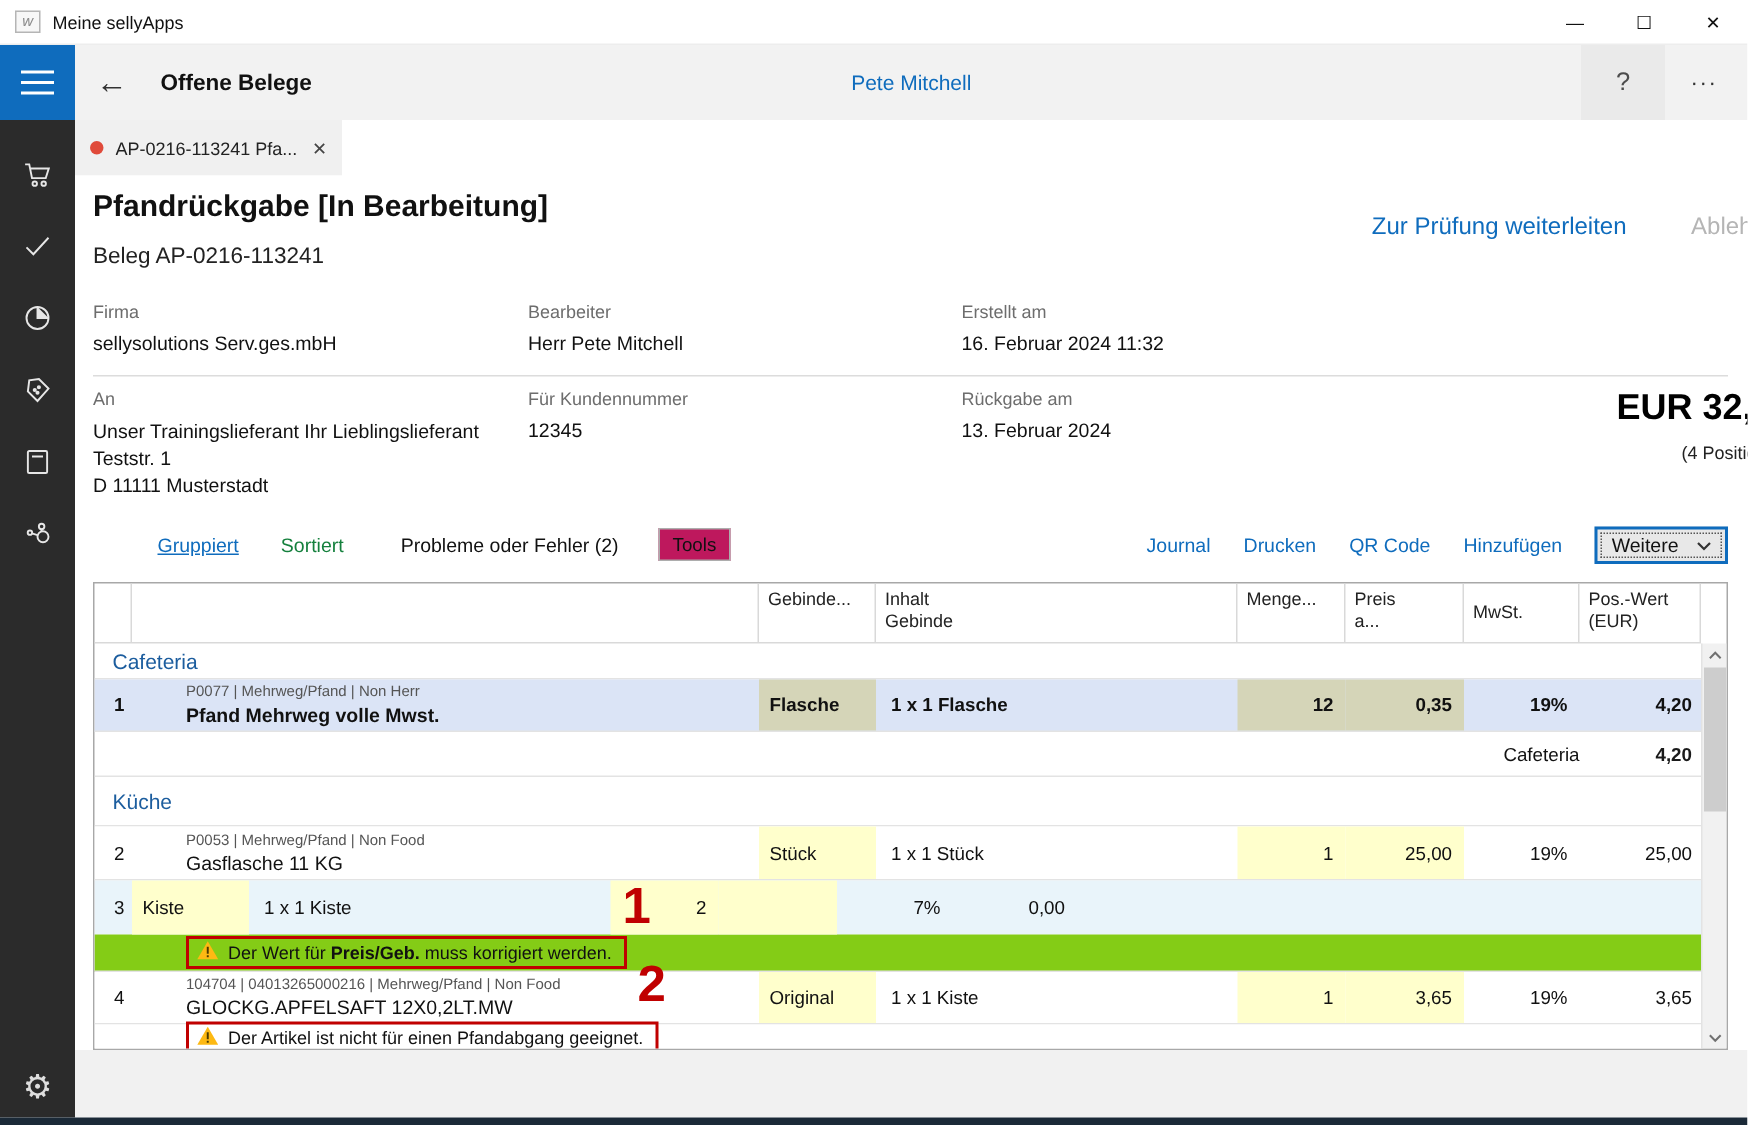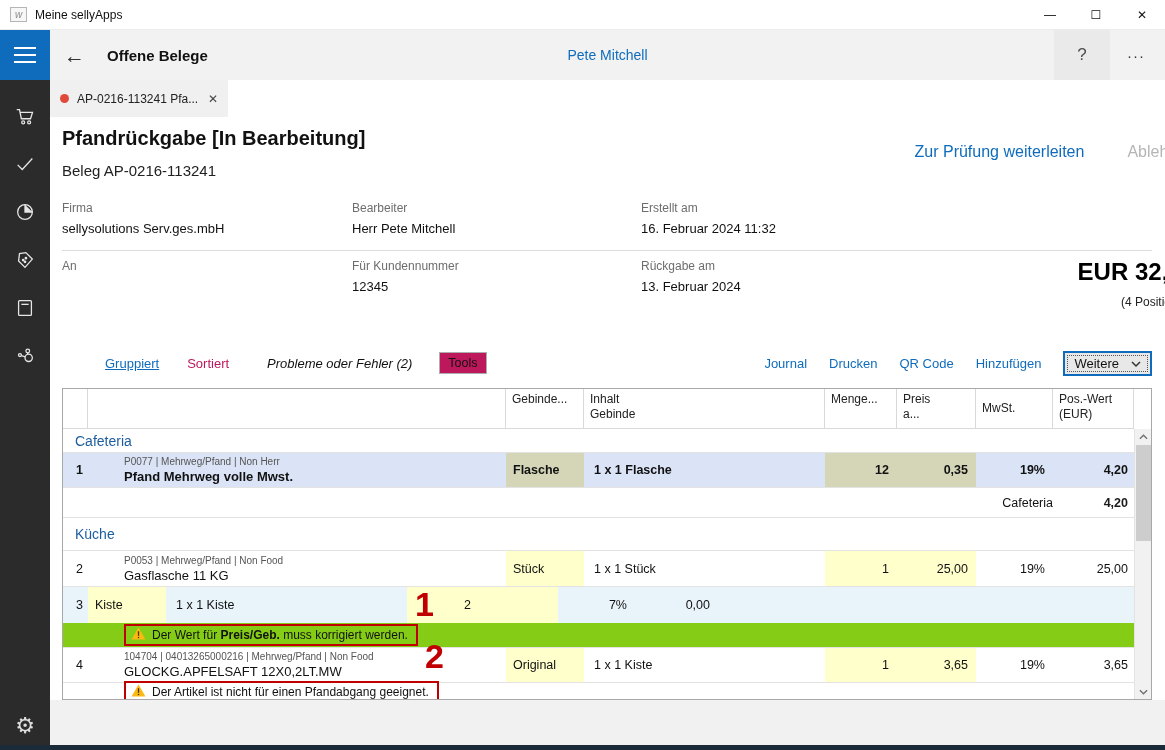--- a/index.html
+++ b/index.html
@@ -63,22 +63,22 @@
   .total-pos { position:absolute; right:13px; top:178px; font-size:12px; color:#222; }
   
   .toolbar { position:absolute; left:12px; top:232px; width:1090px; height:28px; display:flex; align-items:center; }
   .searchbox { width:248px; height:24px; border:1px solid #8a8a8a; background:#fff;
     display:flex; align-items:center; padding:0 6px; }
   .searchbox input { flex:1; border:none; outline:none; font-size:12px; font-family:"Liberation Sans",sans-serif; }
   .searchbox input::placeholder { font-style:italic; color:#767676; }
   .search-glyph svg { stroke:#444; fill:none; stroke-width:1.5; }
   .tb-link { font-size:13px; white-space:nowrap; }
   .lnk-grouped { margin-left:43px; color:#0f6cbd; text-decoration:underline; }
-  .lnk-sorted { margin-left:28px; color:#be185d; }
-  .lnk-problems { margin-left:38px; color:#111;font-style:italic; }
+  .lnk-sorted { margin-left:28px; color:#15803d; }
+  .lnk-problems { margin-left:38px; color:#111; }
   .btn-tools { margin-left:27px; background:#be185d; border:1px solid #adadad; font-size:12.5px;
     padding:3px 8px; color:#111; }
   .tb-right { margin-left:auto; display:flex; align-items:center; gap:22px; }
   .tb-right .blue { color:#0f6cbd; font-size:13px; white-space:nowrap; }
   .btn-more { display:flex; align-items:center; gap:12px; background:#e8e8e8;
     border:2px solid #0f6cbd; outline:1px dotted #555; outline-offset:-5px;
     padding:3px 9px; font-size:13px; color:#111; }
   .chev svg { stroke:#333; fill:none; stroke-width:1.5; }
   
   .table { position:absolute; left:12px; top:271px; width:1090px; height:312px;
@@ -233,20 +233,23 @@
   <span class="f-label" style="left:12px; top:84px;">Firma</span>
   <span class="f-value" style="left:12px; top:104px;">sellysolutions Serv.ges.mbH</span>
   <span class="f-label" style="left:302px; top:84px;">Bearbeiter</span>
   <span class="f-value" style="left:302px; top:104px;">Herr Pete Mitchell</span>
   <span class="f-label" style="left:591px; top:84px;">Erstellt am</span>
   <span class="f-value" style="left:591px; top:104px;">16. Februar 2024 11:32</span>
 
   <div class="fields-divider"></div>
 
   <span class="f-label" style="left:12px; top:142px;">An</span>
+  <span class="f-value addr" style="left:12px; top:162px;">Unser Trainingslieferant Ihr Lieblingslieferant
+Teststr. 1
+D 11111 Musterstadt</span>
   <span class="f-label" style="left:302px; top:142px;">Für Kundennummer</span>
   <span class="f-value" style="left:302px; top:162px;">12345</span>
   <span class="f-label" style="left:591px; top:142px;">Rückgabe am</span>
   <span class="f-value" style="left:591px; top:162px;">13. Februar 2024</span>
 
   <div class="total-amt">EUR 32,85</div>
   <div class="total-pos">(4 Positionen)</div>
 
   <div class="toolbar">
     <span class="tb-link lnk-grouped">Gruppiert</span>

